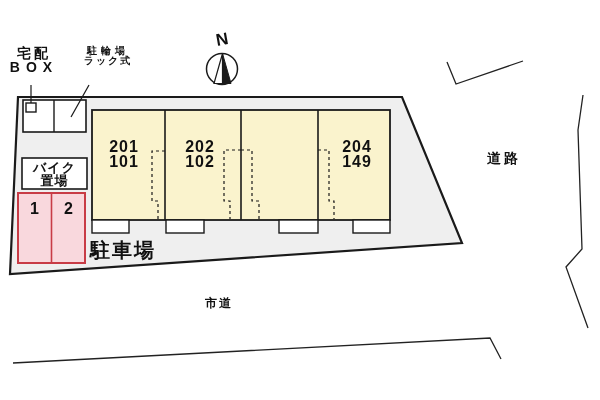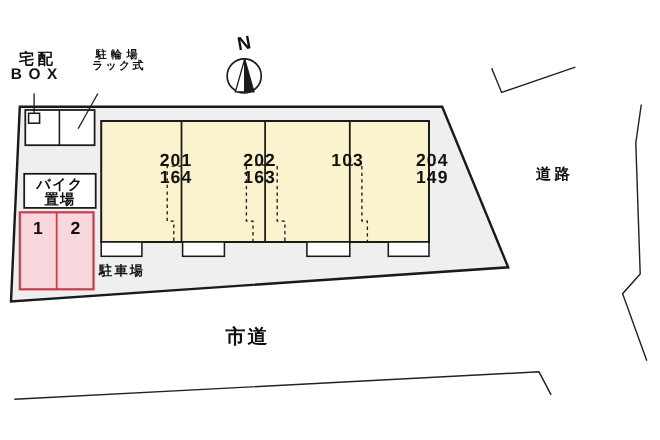--- a/index.html
+++ b/index.html
@@ -12,32 +12,32 @@
   .center{text-align:center;}
   .two-line span{display:block;}
   .cjk{font-weight:600;letter-spacing:2px;}
   .lbl-delivery{left:2px;top:46px;width:64px;font-size:14px;}
   .lbl-delivery .l1{letter-spacing:3px;}
   .lbl-delivery .l2{letter-spacing:6px;font-size:14px;}
   .lbl-rack{left:64px;top:46px;width:88px;font-size:10px;}
   .lbl-rack .l1{letter-spacing:4px;}
   .lbl-rack .l2{letter-spacing:2px;}
   .lbl-compass-n{left:209px;top:31px;width:26px;font-size:17px;font-weight:700;transform:rotate(-10deg);}
-  .unit-lbl{top:139px;width:64px;font-size:16px;font-weight:600;line-height:15px;letter-spacing:1px;margin-left:36px;}
+  .unit-lbl{top:139px;width:64px;font-size:16px;font-weight:600;line-height:15px;letter-spacing:1px;}
   .unit-0{left:92px;}
   .unit-1{left:168px;}
   .unit-2{left:248px;}
   .unit-3{left:325px;}
   .lbl-bike{left:22px;top:161px;width:65px;font-size:13px;font-weight:600;line-height:13px;letter-spacing:1px;}
   .spot-num{top:201px;font-size:16px;font-weight:600;}
   .spot-0{left:18px;width:33px;}
   .spot-1{left:52px;width:33px;}
-  .lbl-parking{left:90px;top:240px;font-size:12px;}
+  .lbl-parking{left:90px;top:240px;font-size:20px;}
   .lbl-road{left:487px;top:151px;font-size:14px;letter-spacing:3px;}
-  .lbl-cityroad{left:205px;top:297px;font-size:18px;}
+  .lbl-cityroad{left:205px;top:297px;font-size:12px;}
 </style>
 </head>
 <body>
 
 <div id="stage">
 
   <svg id="plan-svg" width="600" height="400" viewBox="0 0 600 400">
 
     <polygon points="18,97 402,97 462,243 10,274" stroke="#1a1a1a" stroke-width="2.2" stroke-linejoin="miter" fill="#EFEFEF"></polygon>
 
@@ -86,28 +86,27 @@
 
   <div class="lbl lbl-rack center two-line">
     <span class="l1 cjk">駐輪場</span>
     <span class="l2 cjk">ラック式</span>
   </div>
 
   <div class="lbl lbl-compass-n center">N</div>
 
   <div class="lbl unit-lbl unit-0 center two-line">
     <span>201</span>
-    <span>164</span>
+    <span>101</span>
   </div>
   <div class="lbl unit-lbl unit-1 center two-line">
     <span>202</span>
-    <span>163</span>
+    <span>102</span>
   </div>
   <div class="lbl unit-lbl unit-2 center two-line">
-    <span>103</span>
   </div>
   <div class="lbl unit-lbl unit-3 center two-line">
     <span>204</span>
     <span>149</span>
   </div>
 
   <div class="lbl lbl-bike center two-line">
     <span>バイク</span>
     <span>置場</span>
   </div>

